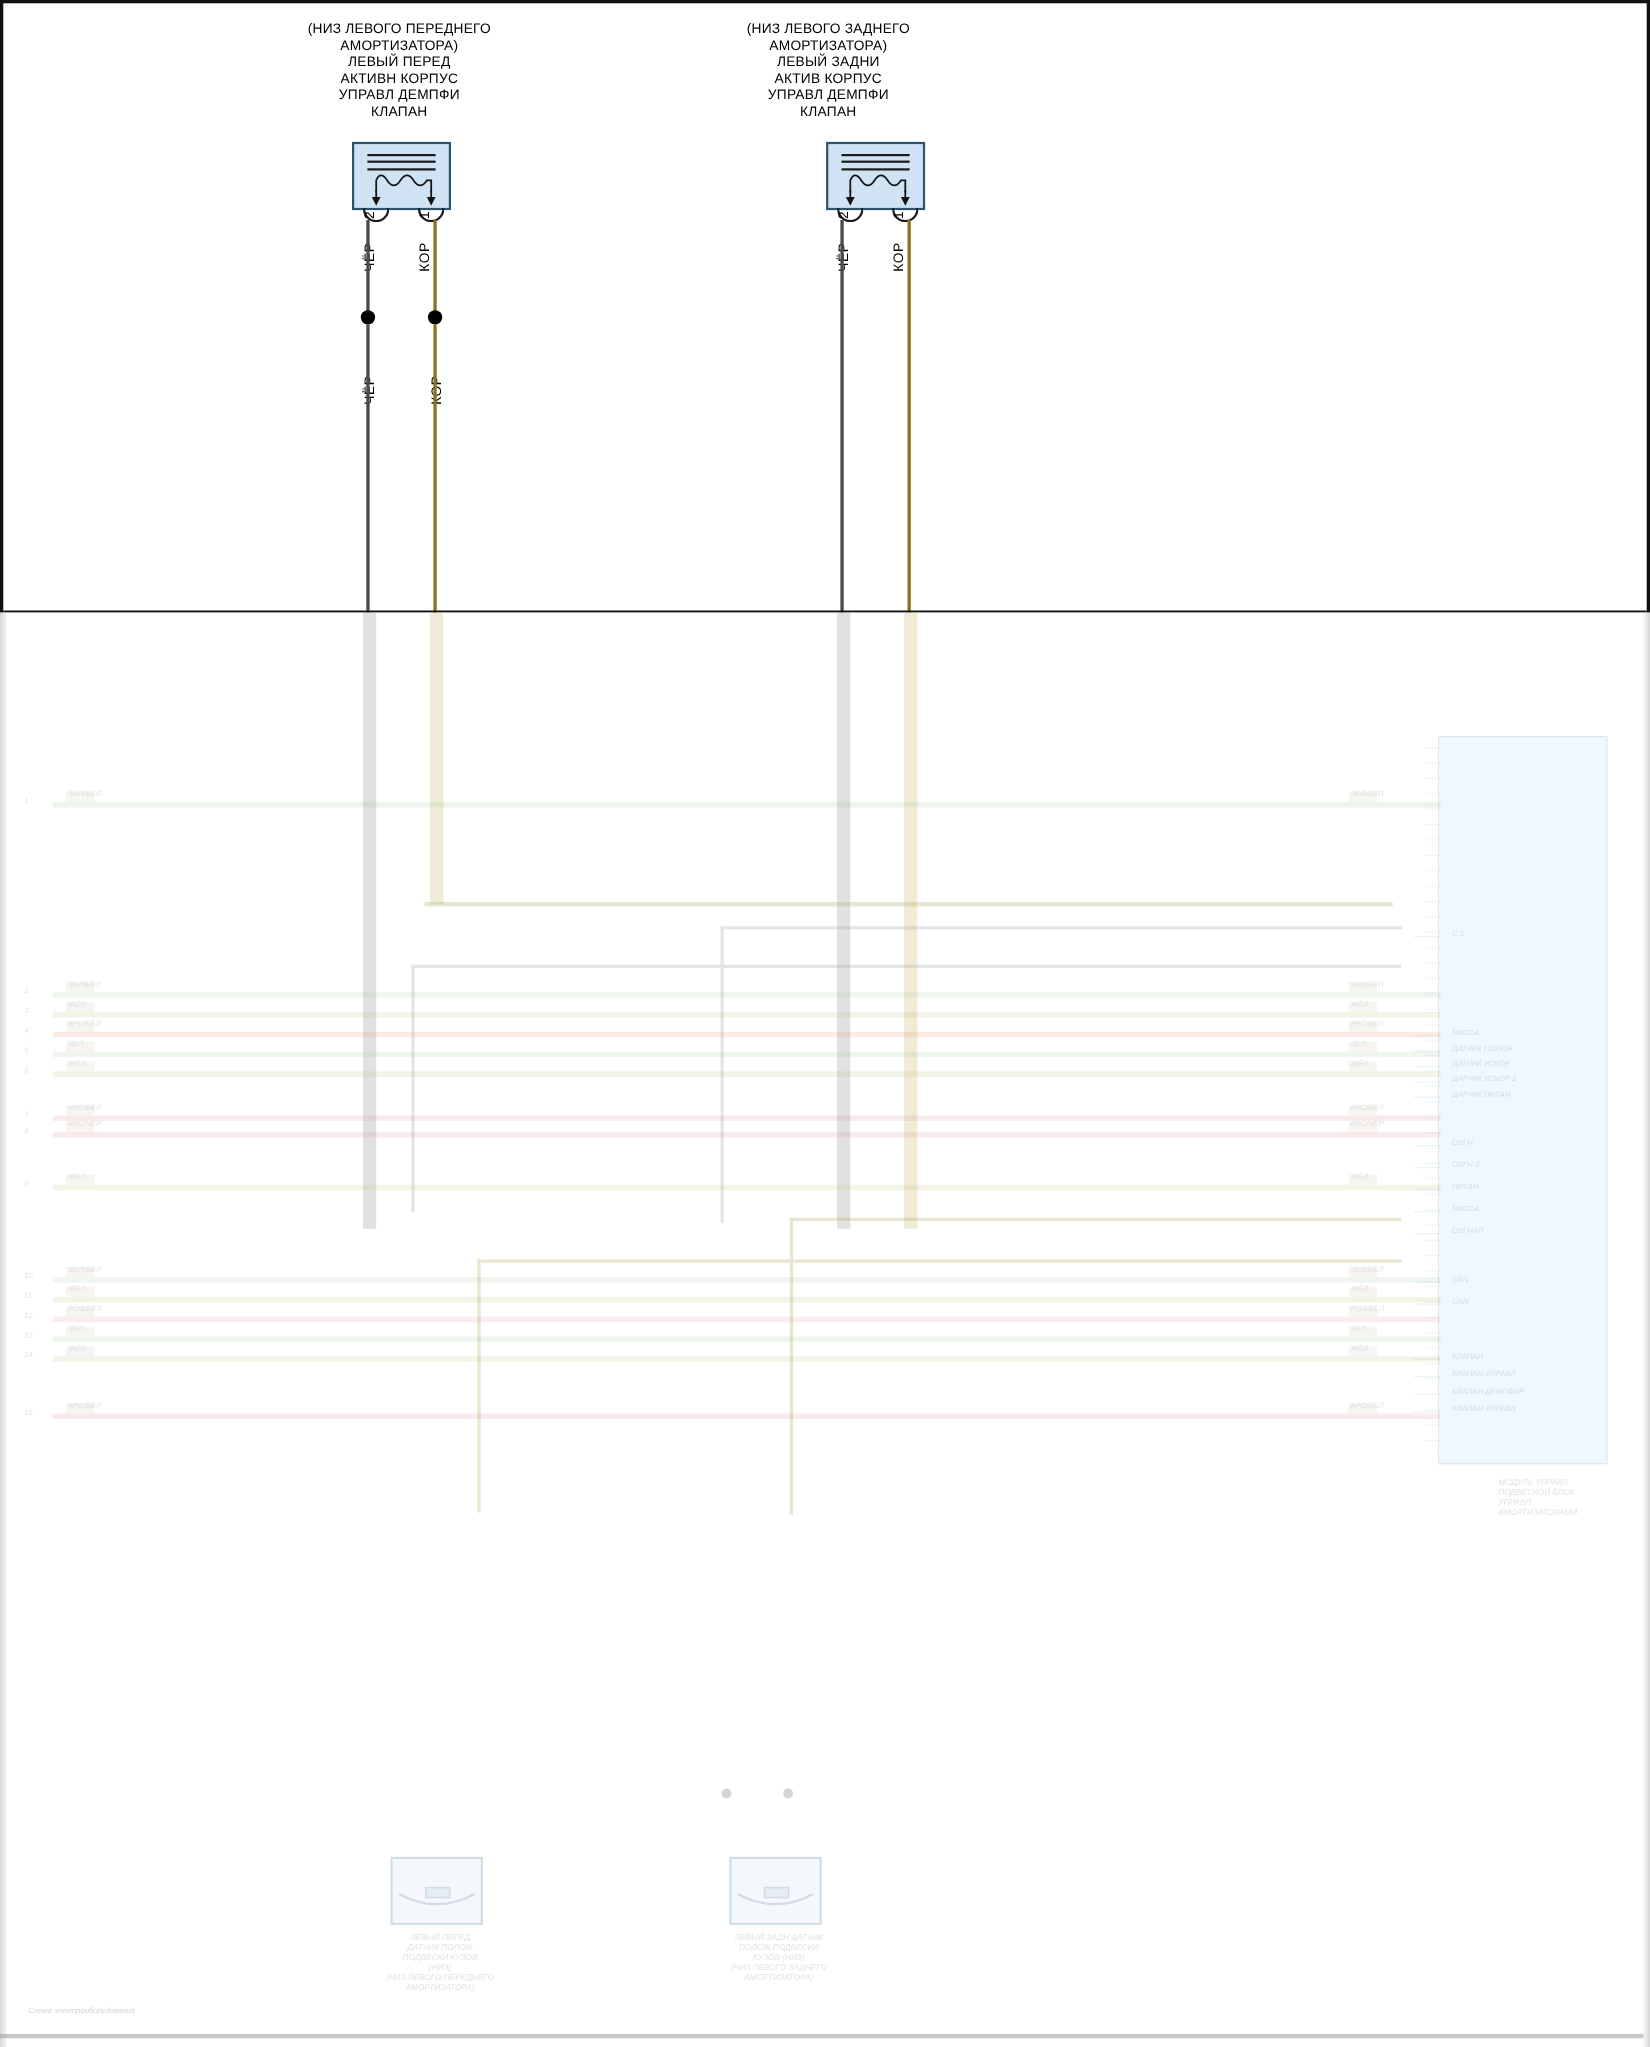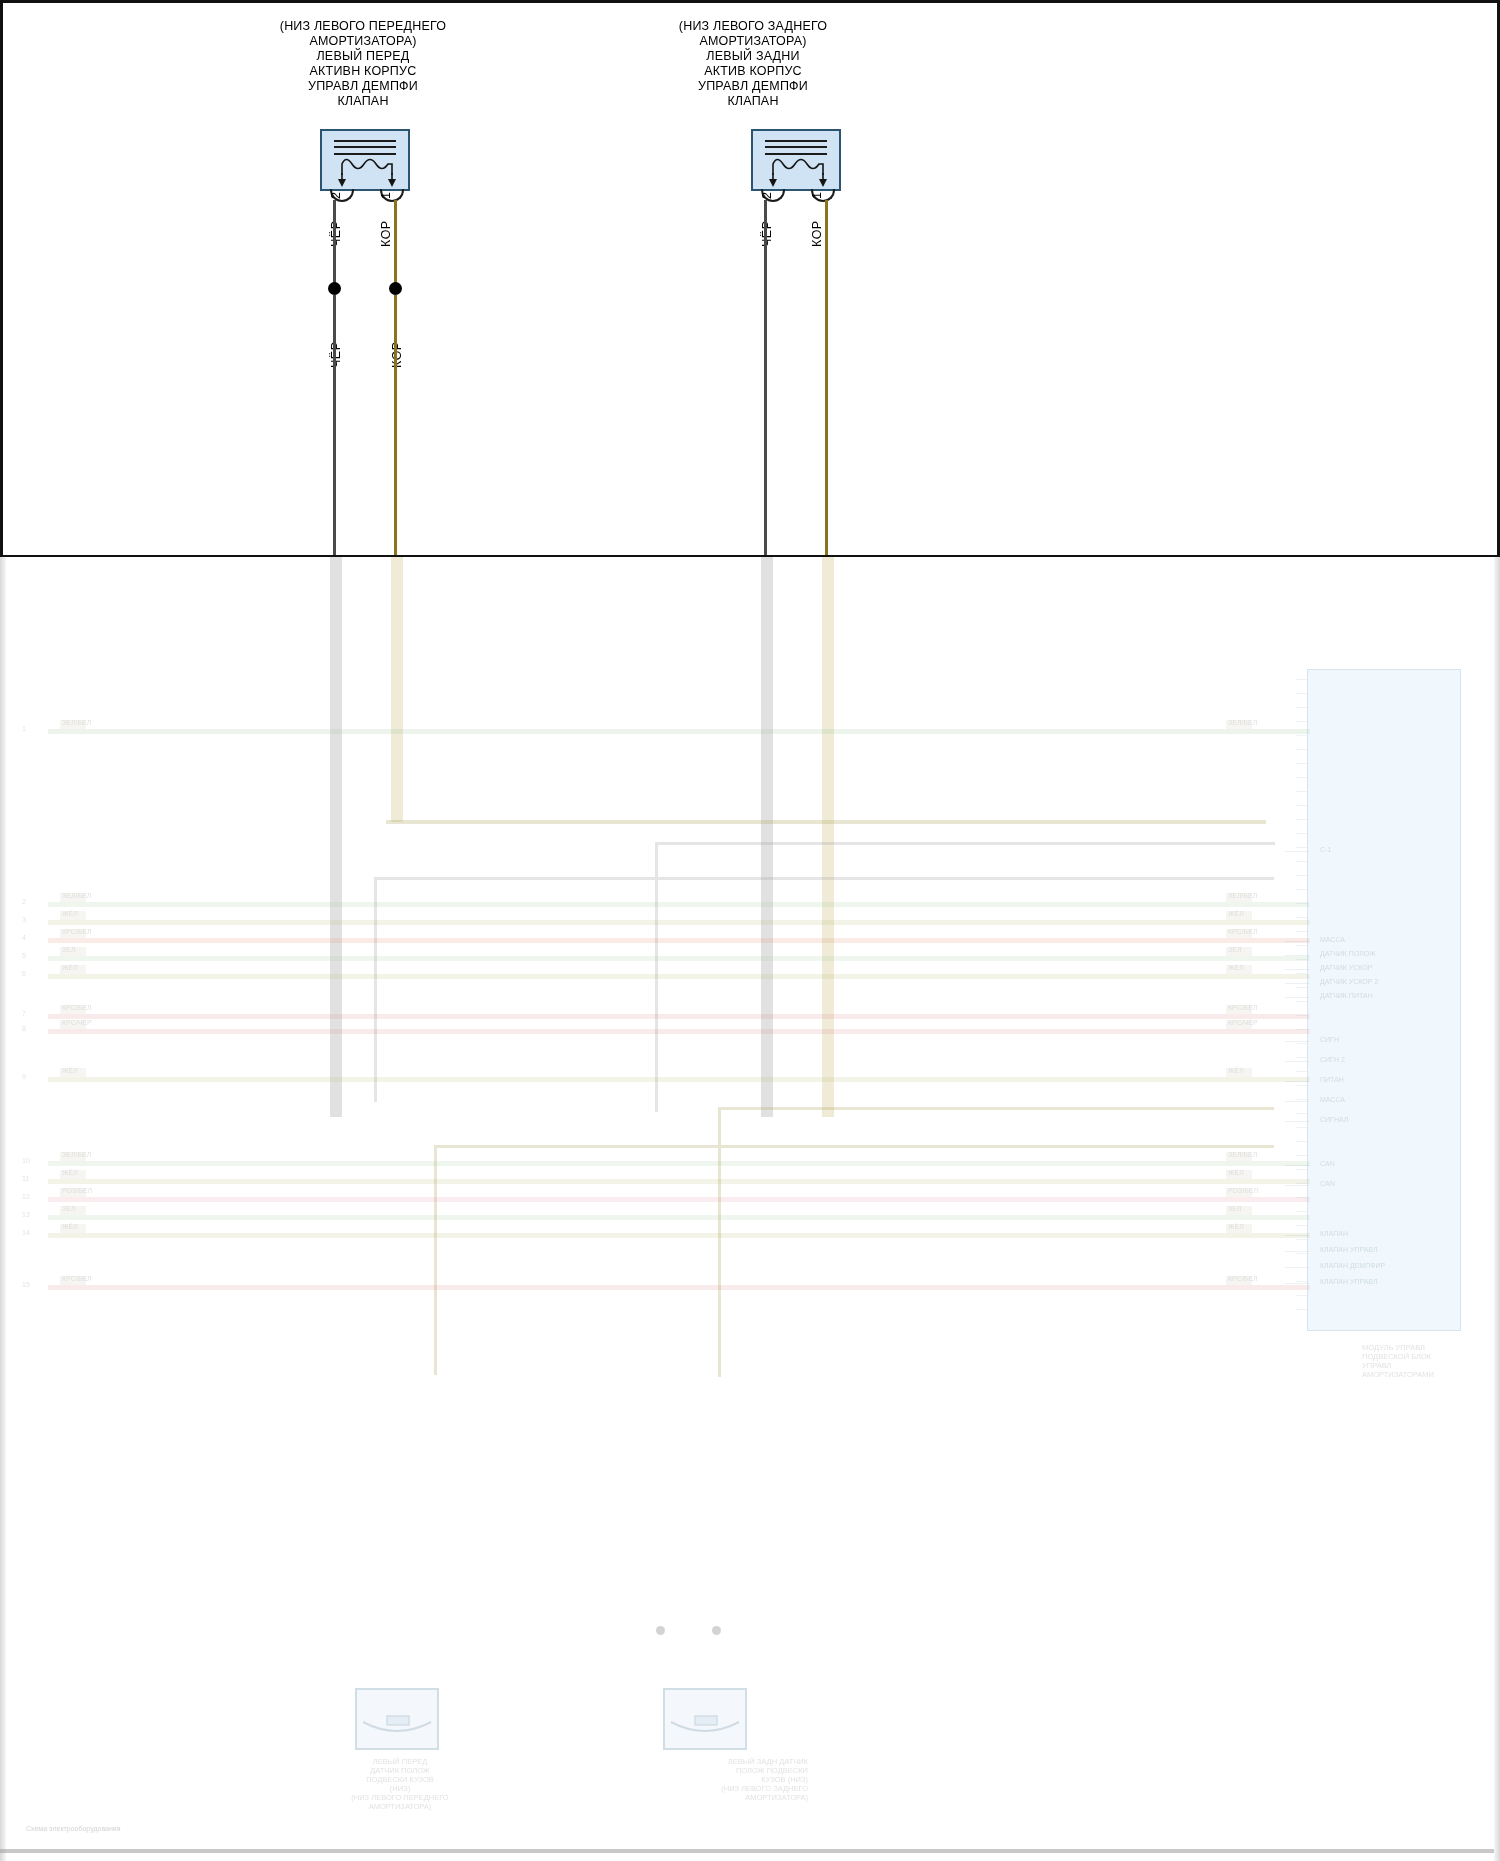--- a/index.html
+++ b/index.html
@@ -8,21 +8,21 @@
   #page{position:relative;width:1500px;height:1861px;background:#ffffff;overflow:hidden;}
 
   
   #sheet-top{position:absolute;left:0;top:0;width:1500px;height:557px;
              background:#fff;border-left:3px solid #111;border-right:3px solid #111;
              border-top:3px solid #111;box-sizing:border-box;overflow:hidden;}
   #sheet-top:after{content:"";position:absolute;left:-3px;right:-3px;bottom:0;height:2px;background:#111;}
 
   
   #sheet-bot{position:absolute;left:0;top:557px;width:1500px;height:1304px;
-             background:#fff;overflow:hidden;}
+             background:#fff;overflow:hidden;font-style:italic;}
   #sheet-bot .fade{opacity:.17;}
   #sheet-bot .fade2{opacity:.30;}
   #sheet-bot:before{content:"";position:absolute;left:0;top:0;width:6px;height:100%;
       background:linear-gradient(90deg,#d8d8d8,#f6f6f6);}
   #sheet-bot:after{content:"";position:absolute;right:0;top:0;width:6px;height:100%;
       background:linear-gradient(270deg,#d8d8d8,#f6f6f6);}
   #botline{position:absolute;left:0;bottom:8px;width:1500px;height:4px;background:#9a9a9a;opacity:.55;}
 
   
   .comp{position:absolute;background:#cfe3f5;border:2px solid #2a5470;box-sizing:border-box;}
@@ -356,21 +356,21 @@
 ПОДВЕСКИ   КУЗОВ
 (НИЗ)
 (НИЗ ЛЕВОГО ПЕРЕДНЕГО
 АМОРТИЗАТОРА)</div>
 
     <div class="comp faded fade2" style="left:663px;top:1131px;width:84px;height:62px;"></div>
     <svg class="fade" width="84" height="62" viewBox="0 0 84 62" style="position:absolute;left:663px;top:1131px;">
       <path d="M8 34 Q42 52 76 34" fill="none" stroke="#2a5470" stroke-width="2"></path>
       <rect x="32" y="28" width="22" height="9" fill="#9ab8cc" stroke="#2a5470" stroke-width="1.4"></rect>
     </svg>
-    <div class="botcaption fade" style="left:608px;top:1200px;width:200px;text-align:right;">ЛЕВЫЙ ЗАДН ДАТЧИК
+    <div class="botcaption fade" style="left:608px;top:1200px;width:200px;">ЛЕВЫЙ ЗАДН ДАТЧИК
 ПОЛОЖ ПОДВЕСКИ
 КУЗОВ (НИЗ)
 (НИЗ ЛЕВОГО ЗАДНЕГО
 АМОРТИЗАТОРА)</div>
 
     <div class="fade">
       <div class="dot" style="left:656px;top:1069px;width:9px;height:9px;"></div>
       <div class="dot" style="left:712px;top:1069px;width:9px;height:9px;"></div>
     </div>
 

